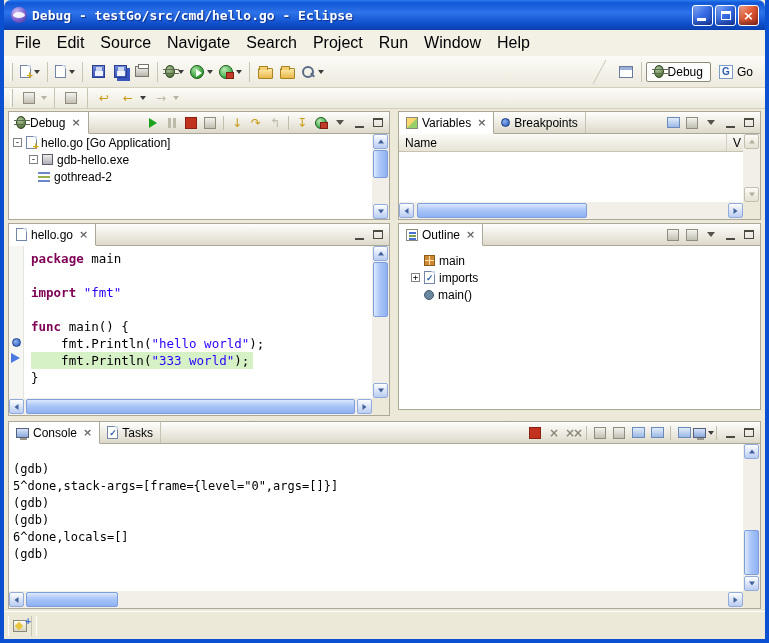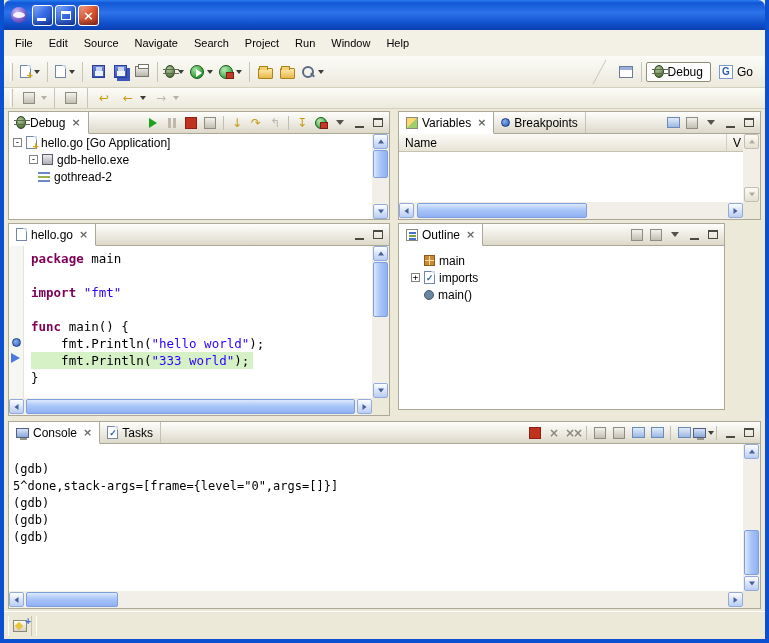--- a/index.html
+++ b/index.html
@@ -23,21 +23,21 @@
     box-shadow:inset 0 -3px 4px rgba(0,0,40,.35)}
   .winbtn.bl{background:linear-gradient(135deg,#8db0f8 0%,#3a6fe8 45%,#1b49bd 100%)}
   .winbtn.rd{background:linear-gradient(135deg,#f0a890 0%,#e05a34 45%,#b23517 100%)}
   .g-min{position:absolute;left:4px;bottom:4px;width:9px;height:3px;background:#fff}
   .g-max{position:absolute;left:5px;top:5px;width:10px;height:9px;border:1px solid #fff;border-top-width:3px}
   .g-x{position:absolute;inset:0;display:flex;align-items:center;justify-content:center;
     color:#fff;font-weight:bold;font-size:13px;font-family:"DejaVu Sans",sans-serif}
 
   
   .menubar{height:26px;background:#f3f1e6;display:flex;align-items:center;padding-left:3px}
-  .menu-item{padding:4px 8px;font-size:11px;white-space:nowrap}
+  .menu-item{padding:4px 8px;font-size:16px;white-space:nowrap}
   .toolbar{background:linear-gradient(180deg,#fcfbf7,#eceadd);border-bottom:1px solid #d4d0bd;
     display:flex;align-items:center;padding:0 4px}
   .tb1{height:32px}
   .tb2{height:21px}
   .grip{width:3px;height:18px;border-left:1px solid #fff;border-right:1px solid #c6c2b2;margin:0 4px 0 2px;flex:none}
   .tb-sep{width:1px;height:20px;background:#c9c5b5;margin:0 4px;flex:none}
   .tb-btn{height:24px;min-width:22px;display:inline-flex;align-items:center;justify-content:center;
     padding:0 2px;border:1px solid transparent;border-radius:2px;flex:none;gap:1px}
   .tb2 .tb-btn{height:18px}
   .dd{width:0;height:0;border-left:3px solid transparent;border-right:3px solid transparent;
@@ -184,20 +184,21 @@
   .i-fastview::before{content:"";position:absolute;left:2px;top:2px;width:6px;height:6px;background:#e8c53a;transform:rotate(45deg)}
   .i-fastview::after{content:"+";position:absolute;right:-5px;top:-5px;color:#3a6fd8;font-weight:bold;font-size:10px}
 </style>
 </head>
 <body>
 
 <div class="window">
 
   <div class="titlebar">
     <span class="i-eclipse"></span>
+    <span class="title-text">Debug - testGo/src/cmd/hello.go - Eclipse</span>
     <span class="win-controls">
       <span class="winbtn bl">
           <span class="g-min"></span>
         </span>
       <span class="winbtn bl">
           <span class="g-max"></span>
         </span>
       <span class="winbtn rd">
           <span class="g-x">×</span>
         </span>
@@ -461,21 +462,21 @@
             </span>
           <span class="thumb h" style="top:1px;bottom:1px;left:17px;right:17px"></span>
           <span class="sbtn" style="right:0;top:1px">
               <span class="arr rt"></span>
             </span>
         </div>
         <div class="sb-corner"></div>
       </div>
     </div>
 
-    <div class="view" style="left:394px;top:114px;width:327px;height:187px">
+    <div class="view" style="left:394px;top:114px;width:363px;height:187px">
       <div class="view-tabbar">
         <span class="vtab sel">
           <span class="i-outline"></span>
           <span>Outline</span>
           <span class="tabx">×</span>
         </span>
         <span class="view-tools">
           <span class="mi s-sq-gray"></span>
           <span class="mi s-sq-gray"></span>
           <span class="wm-btn">
@@ -541,20 +542,21 @@
           <span class="wm-btn">
               <span class="g-vmax"></span>
             </span>
         </span>
       </div>
       <div class="console-text" style="top:39px">
         <div class="cline">(gdb)</div>
         <div class="cline">5^done,stack-args=[frame={level="0",args=[]}]</div>
         <div class="cline">(gdb)</div>
         <div class="cline">(gdb)</div>
+        <div class="cline">6^done,locals=[]</div>
         <div class="cline">(gdb)</div>
       </div>
       <div class="sb" style="right:0;top:22px;width:17px;bottom:17px">
         <span class="sbtn" style="top:0;left:1px">
             <span class="arr up"></span>
           </span>
         <span class="thumb" style="left:1px;right:1px;bottom:16px;height:45px"></span>
         <span class="sbtn" style="bottom:0;left:1px">
             <span class="arr dn"></span>
           </span>

